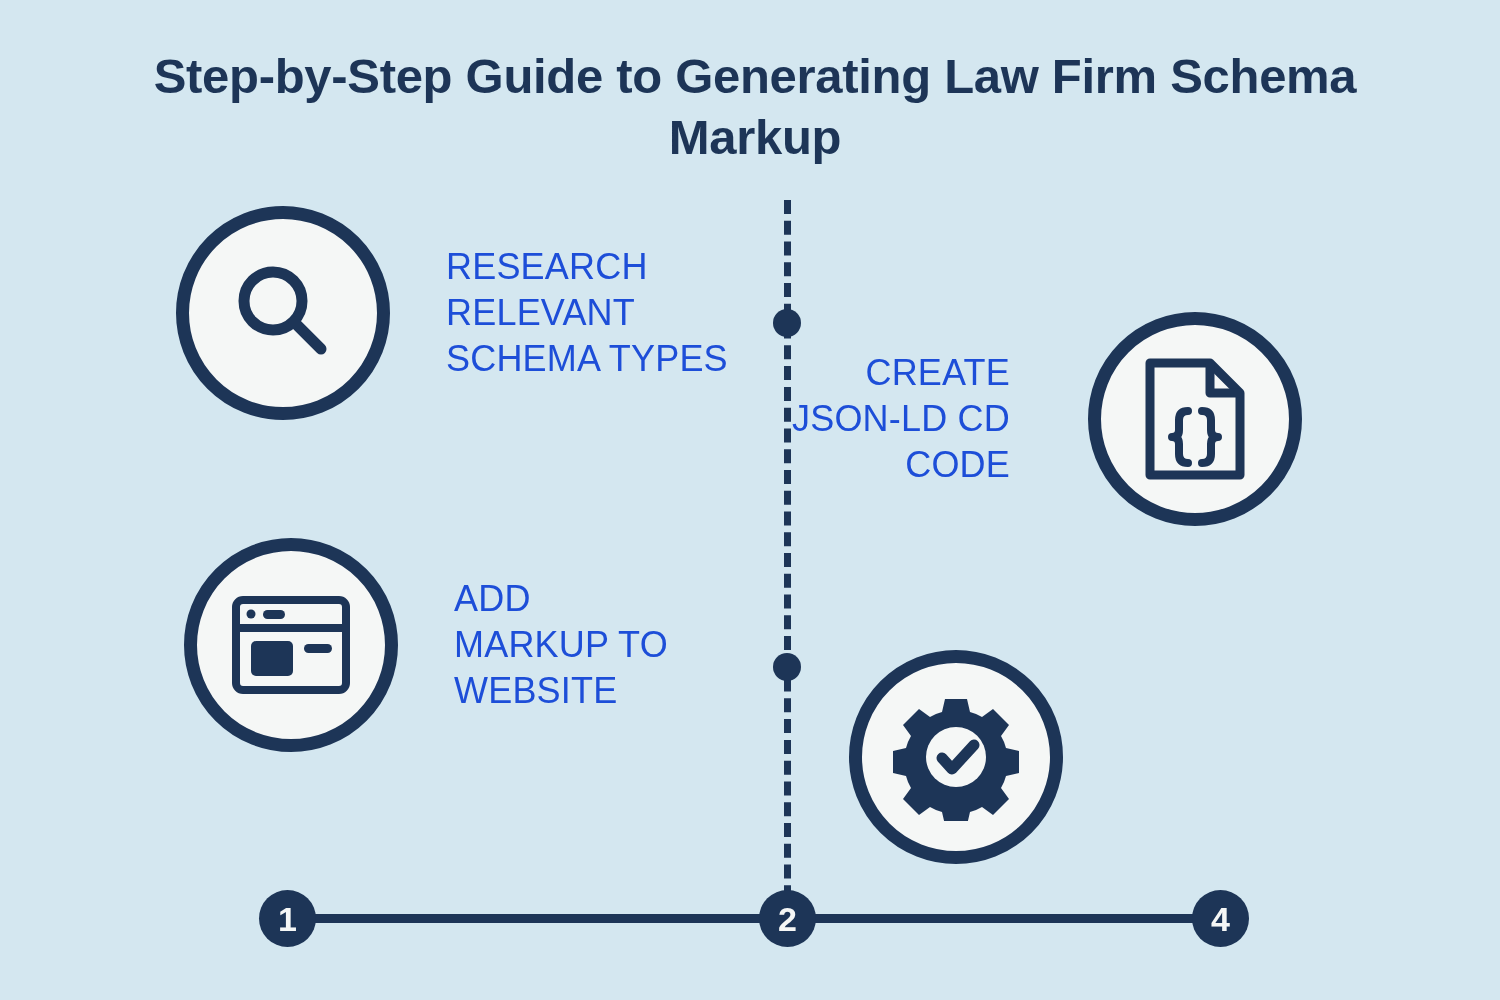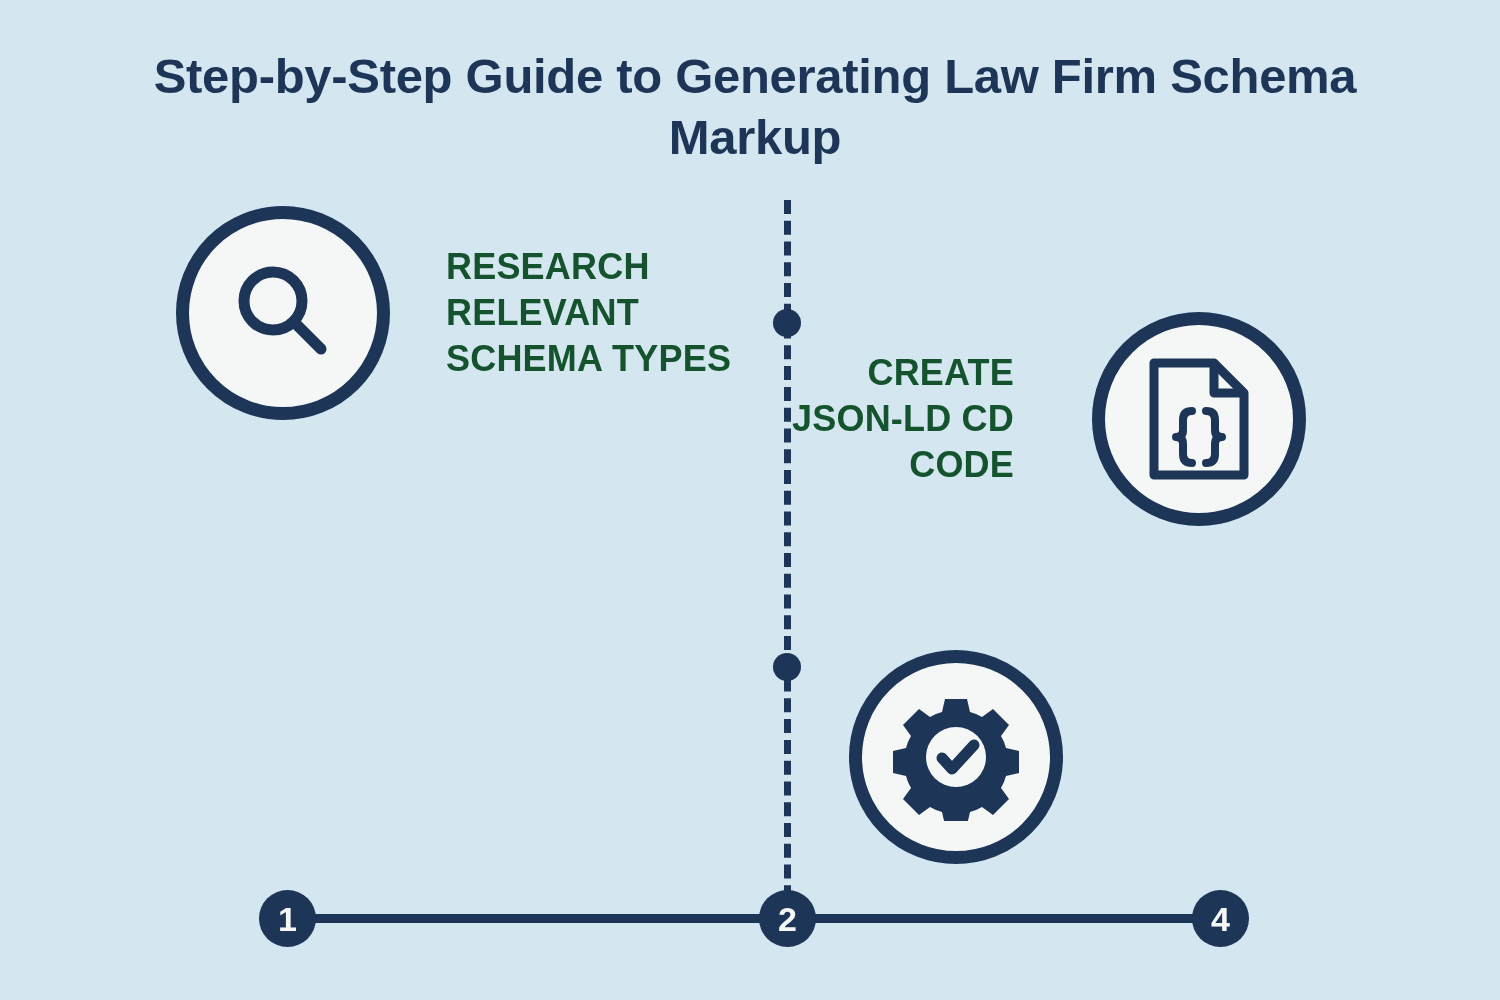--- a/index.html
+++ b/index.html
@@ -80,23 +80,23 @@
     border: 13px solid #1d3557;
     box-sizing: border-box;
     display: flex;
     align-items: center;
     justify-content: center;
     flex: 0 0 auto;
   }
   .badge svg { display: block; }
 
   .step-label {
-    color: #14532d;
+    color: #1d4ed8;
     font-size: 36px;
-    font-weight: bold;
+    font-weight: normal;
     line-height: 1.27;
     letter-spacing: 0.2px;
     text-transform: uppercase;
     white-space: pre-line;
   }
   .step-label.l { text-align: left;  margin-left: 56px; }
   .step-label.r { text-align: right; margin-right: 34px; }
 
   
   .step-1 { left: 176px; top: 206px; }
@@ -176,20 +176,37 @@
         <svg width="118" height="128" viewBox="0 0 118 128" aria-hidden="true">
           <path d="M14 8 H74 L104 38 V120 H14 Z" fill="none" stroke="#1d3557" stroke-width="9" stroke-linejoin="round"></path>
           <path d="M74 8 V38 H104" fill="none" stroke="#1d3557" stroke-width="9" stroke-linejoin="round"></path>
           <path d="M52 56 q-9 0 -9 9 v10 q0 7 -7 7 q7 0 7 7 v10 q0 9 9 9" fill="none" stroke="#1d3557" stroke-width="8" stroke-linecap="round" stroke-linejoin="round"></path>
           <path d="M66 56 q9 0 9 9 v10 q0 7 7 7 q-7 0 -7 7 v10 q0 9 -9 9" fill="none" stroke="#1d3557" stroke-width="8" stroke-linecap="round" stroke-linejoin="round"></path>
         </svg>
       </span>
     </div>
   </div>
 
+  <div class="step left step-3">
+    <div class="badge">
+      <span>
+        <svg width="126" height="110" viewBox="0 0 126 110" aria-hidden="true">
+          <rect x="8" y="10" width="110" height="90" rx="7" ry="7" fill="none" stroke="#1d3557" stroke-width="8"></rect>
+          <line x1="8" y1="38" x2="118" y2="38" stroke="#1d3557" stroke-width="8"></line>
+          <circle cx="23" cy="24" r="4.5" fill="#1d3557"></circle>
+          <rect x="35" y="20" width="22" height="9" rx="4.5" fill="#1d3557"></rect>
+          <rect x="23" y="51" width="42" height="35" rx="5" fill="#1d3557"></rect>
+          <rect x="76" y="54" width="28" height="9" rx="4.5" fill="#1d3557"></rect>
+        </svg>
+      </span>
+    </div>
+    <div class="step-label l">ADD
+MARKUP TO
+WEBSITE</div>
+  </div>
 
   <div class="step right step-4">
     <div class="badge">
       <span>
         <svg width="128" height="128" viewBox="0 0 128 128" aria-hidden="true">
           <path fill="#1d3557" d="
             M64 6
             l11 0 3 13
             a44 44 0 0 1 12 5
             l11-8 8 8 8 8 -8 11

